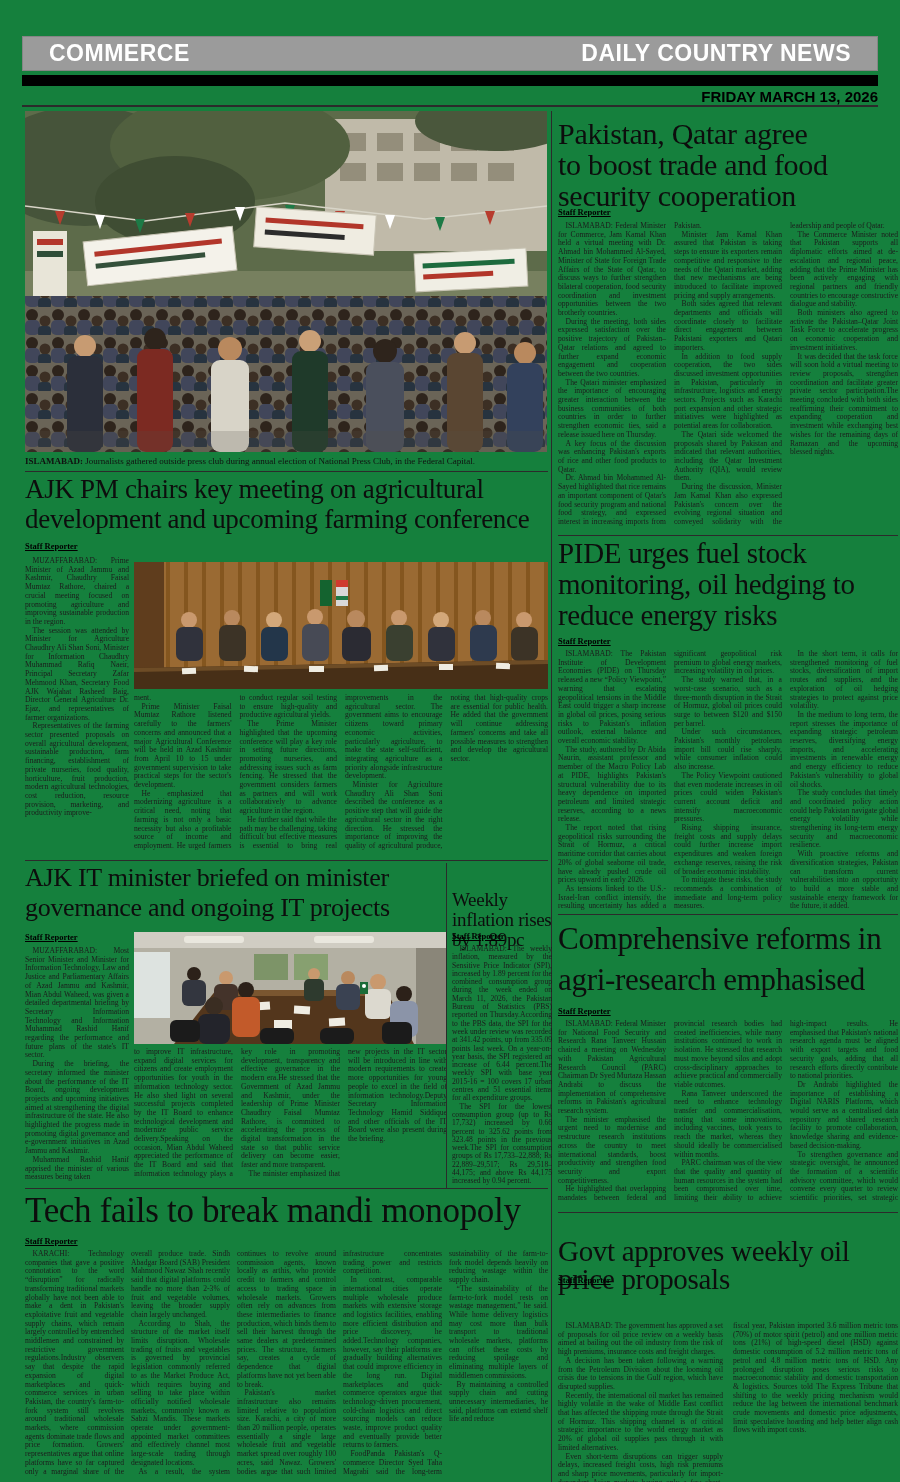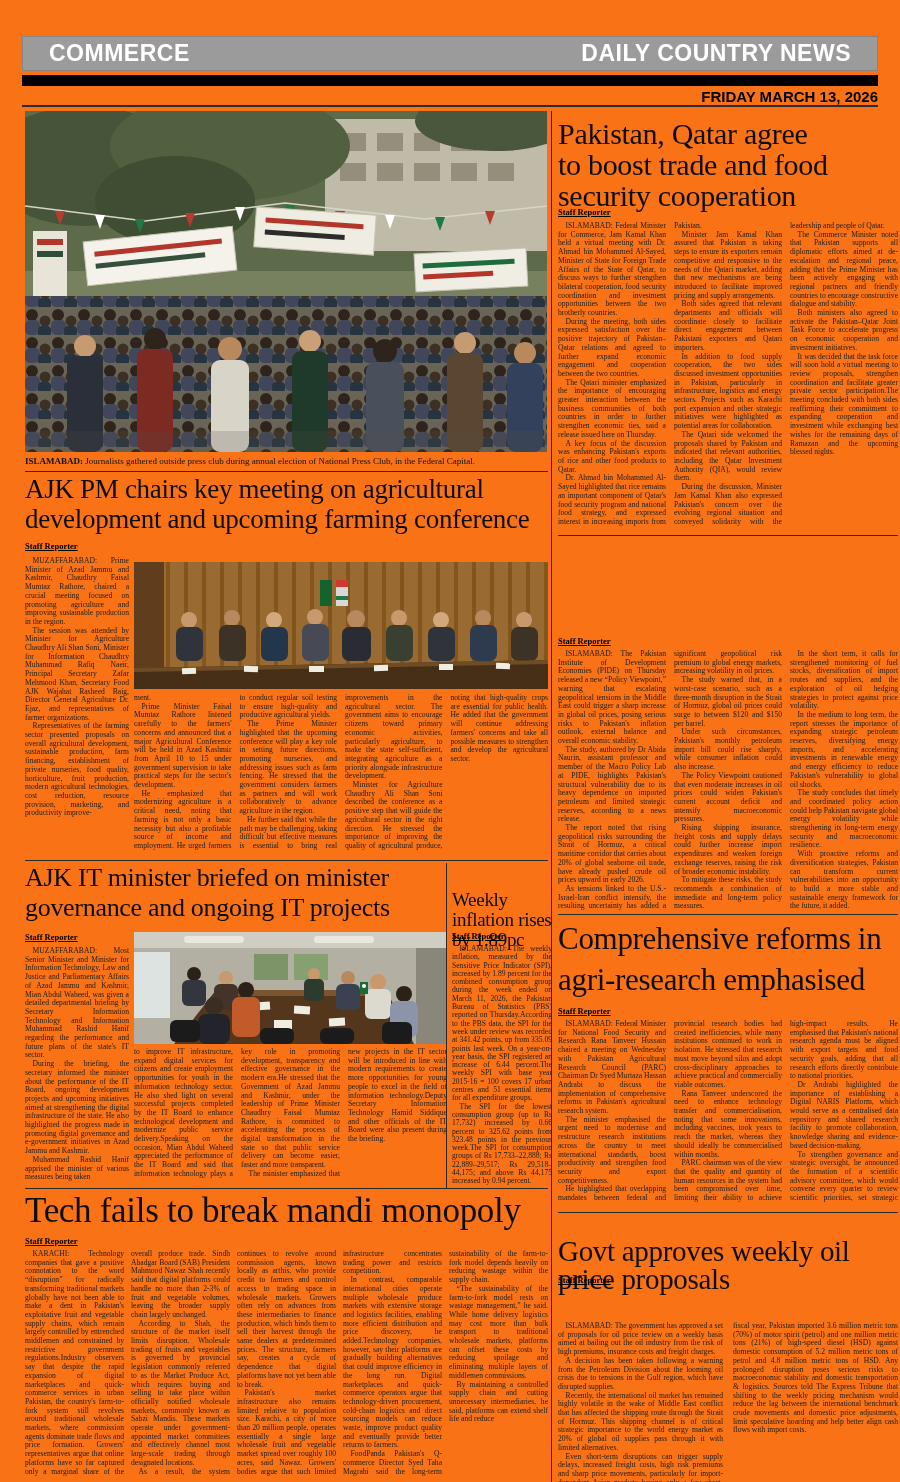--- a/index.html
+++ b/index.html
@@ -1,16 +1,16 @@
 <!DOCTYPE html>
 <html><head>
 <meta charset="utf-8">
 <style>
   html,body{margin:0;padding:0;background:#e8e8e8;}
-  #page{position:relative;width:900px;height:1482px;background:#f97316;overflow:hidden;
+  #page{position:relative;width:900px;height:1482px;background:#15803d;overflow:hidden;
         font-family:"Liberation Serif","DejaVu Serif",serif;color:#111;}
   .abs{position:absolute;}
   
   .graybar{background:#9b9b9b;border:1px solid #858585;display:flex;align-items:center;
            justify-content:space-between;box-sizing:border-box;}
   .mast-label{font-family:"Liberation Sans","DejaVu Sans",sans-serif;font-weight:bold;
               color:#ffffff;font-size:23px;letter-spacing:.5px;}
   .blackbar{background:#000;}
   .edition-date{font-family:"Liberation Sans","DejaVu Sans",sans-serif;font-weight:bold;
                 font-size:15px;text-align:right;color:#000;}
@@ -203,20 +203,23 @@
     </svg>
   </div>
   <div class="abs body-text cols4" style="left:134px;top:694px;width:414px;height:163px;">ment.
  Prime Minister Faisal Mumtaz Rathore listened carefully to the farmers' concerns and announced that a major Agricultural Conference will be held in Azad Kashmir from April 10 to 15 under government supervision to take practical steps for the sector's development.
  He emphasized that modernizing agriculture is a critical need, noting that farming is not only a basic necessity but also a profitable source of income and employment. He urged farmers to conduct regular soil testing to ensure high-quality and productive agricultural yields.
  The Prime Minister highlighted that the upcoming conference will play a key role in setting future directions, promoting nurseries, and addressing issues such as farm fencing. He stressed that the government considers farmers as partners and will work collaboratively to advance agriculture in the region.
  He further said that while the path may be challenging, taking difficult but effective measures is essential to bring real improvements in the agricultural sector. The government aims to encourage citizens toward primary economic activities, particularly agriculture, to make the state self-sufficient, integrating agriculture as a priority alongside infrastructure development.
  Minister for Agriculture Chaudhry Ali Shan Soni described the conference as a positive step that will guide the agricultural sector in the right direction. He stressed the importance of improving the quality of agricultural produce, noting that high-quality crops are essential for public health. He added that the government will continue addressing farmers' concerns and take all possible measures to strengthen and develop the agricultural sector.</div>
   <div class="abs hline" style="left:25px;top:860px;width:523px;"></div>
 
+  <div class="abs headline" style="left:558px;top:538px;width:340px;font-size:29px;line-height:31px;">PIDE urges fuel stock
+monitoring, oil hedging to
+reduce energy risks</div>
   <div class="abs byline" style="left:558px;top:636px;">Staff Reporter</div>
   <div class="abs body-text cols3" style="left:558px;top:650px;width:340px;height:262px;"> ISLAMABAD: The Pakistan Institute of Development Economies (PIDE) on Thursday released a new “Policy Viewpoint,” warning that escalating geopolitical tensions in the Middle East could trigger a sharp increase in global oil prices, posing serious risks to Pakistan's inflation outlook, external balance and overall economic stability.
  The study, authored by Dr Abida Naurin, assistant professor and member of the Macro Policy Lab at PIDE, highlights Pakistan's structural vulnerability due to its heavy dependence on imported petroleum and limited strategic reserves, according to a news release.
  The report noted that rising geopolitical risks surrounding the Strait of Hormuz, a critical maritime corridor that carries about 20% of global seaborne oil trade, have already pushed crude oil prices upward in early 2026.
  As tensions linked to the U.S.-Israel-Iran conflict intensify, the resulting uncertainty has added a significant geopolitical risk premium to global energy markets, increasing volatility in oil prices.
  The study warned that, in a worst-case scenario, such as a three-month disruption in the Strait of Hormuz, global oil prices could surge to between $120 and $150 per barrel.
  Under such circumstances, Pakistan's monthly petroleum import bill could rise sharply, while consumer inflation could also increase.
  The Policy Viewpoint cautioned that even moderate increases in oil prices could widen Pakistan's current account deficit and intensify macroeconomic pressures.
  Rising shipping insurance, freight costs and supply delays could further increase import expenditures and weaken foreign exchange reserves, raising the risk of broader economic instability.
  To mitigate these risks, the study recommends a combination of immediate and long-term policy measures.

